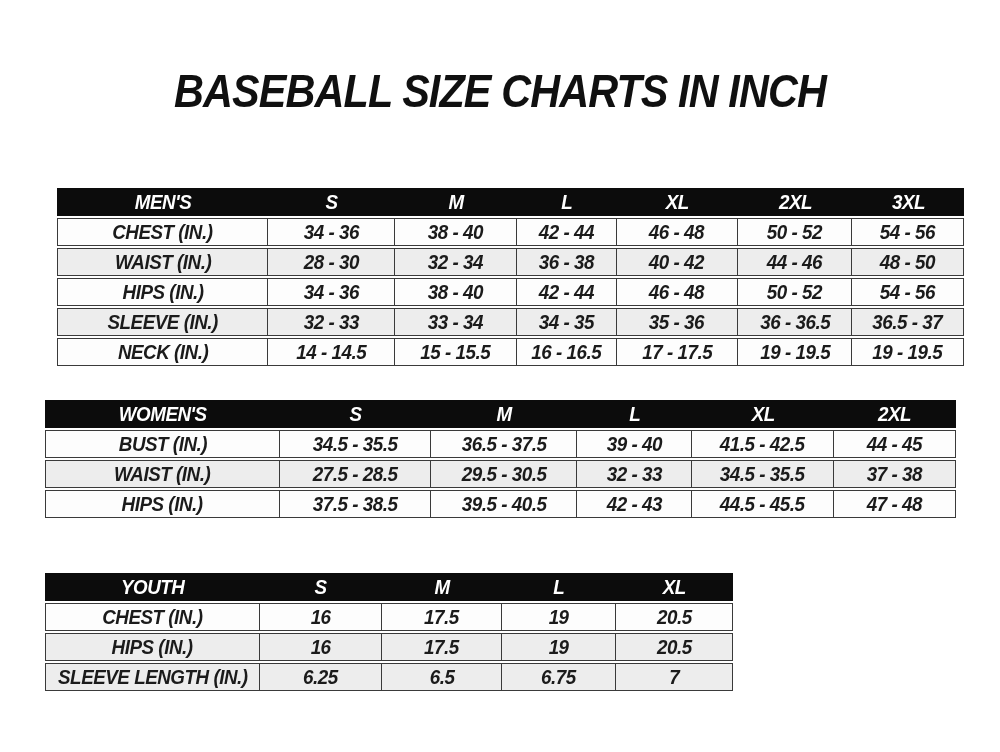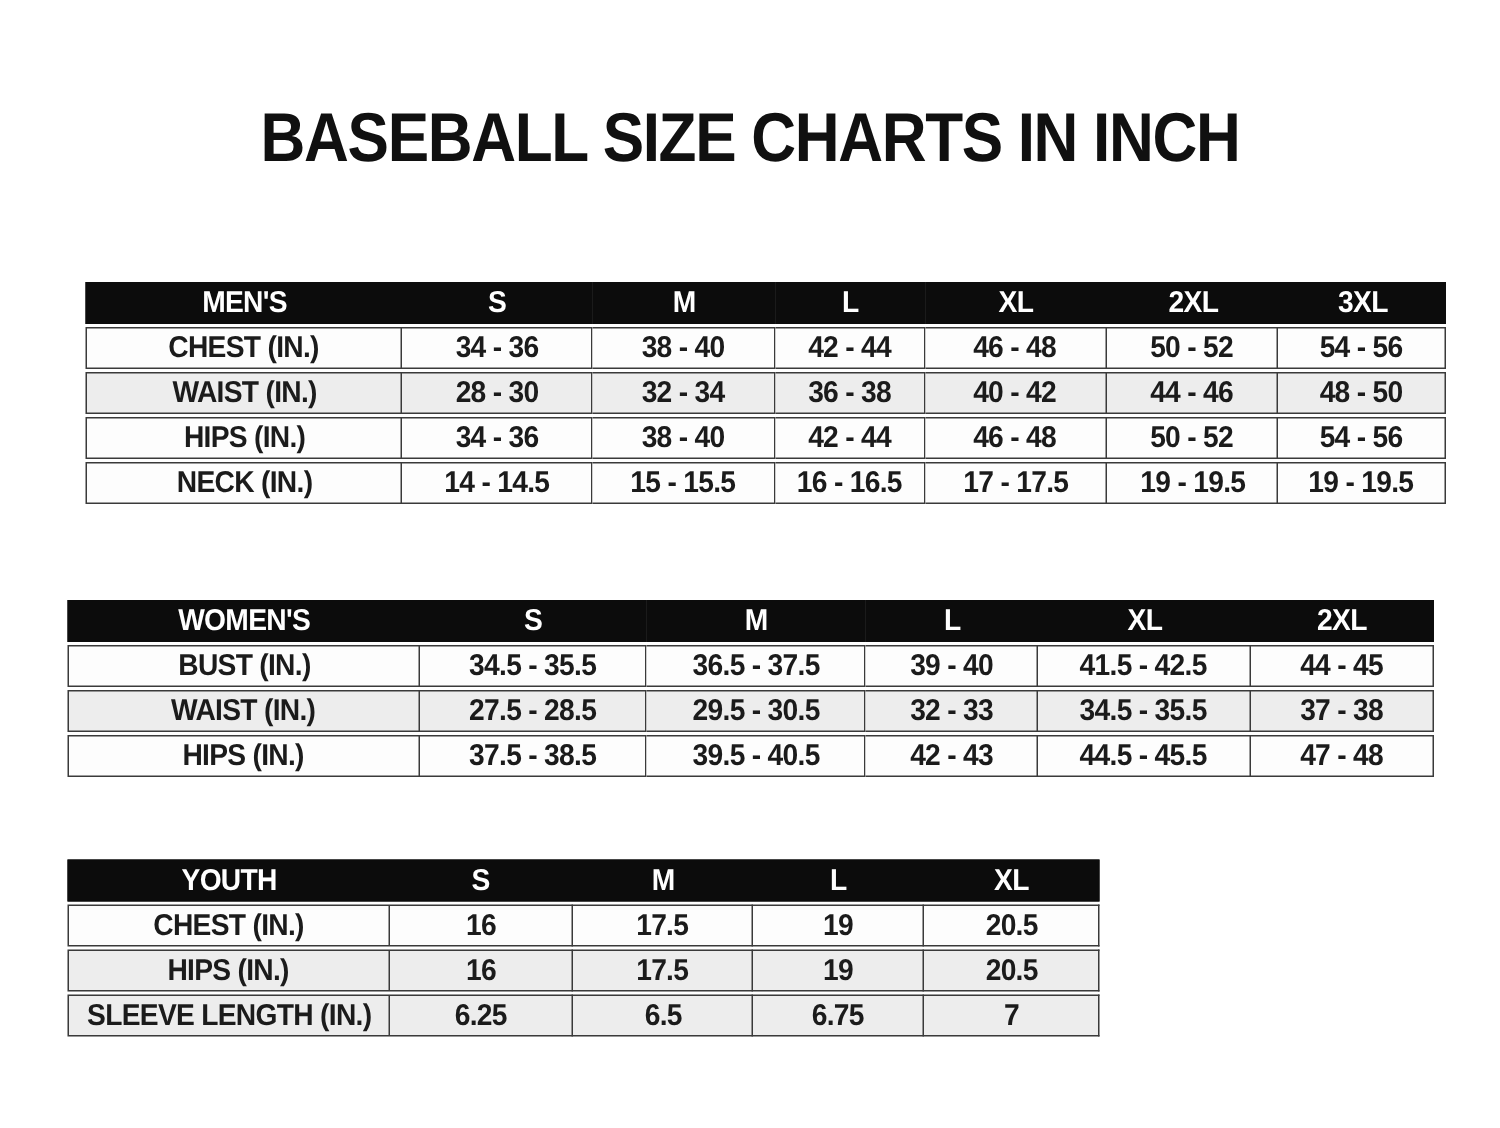--- a/index.html
+++ b/index.html
@@ -12,20 +12,21 @@
     height: 752px;
     position: relative;
     overflow: hidden;
     font-family: "Liberation Sans", "DejaVu Sans", sans-serif;
     color: var(--text, #1b1b1b);
   }
   .page {
     position: absolute;
     inset: 0;
     background: var(--page-bg, #ffffff);
+    font-style: italic;
   }
   .page-title {
     position: absolute;
     top: 64px;
     left: 0;
     width: 100%;
     text-align: center;
     font-size: 46px;
     font-weight: bold;
     letter-spacing: -1px;
@@ -128,20 +129,29 @@
           </tr>
           <tr class="row-white">
             <td><span class="ct">HIPS (IN.)</span></td>
             <td><span class="ct">34 - 36</span></td>
             <td><span class="ct">38 - 40</span></td>
             <td><span class="ct">42 - 44</span></td>
             <td><span class="ct">46 - 48</span></td>
             <td><span class="ct">50 - 52</span></td>
             <td><span class="ct">54 - 56</span></td>
           </tr>
+          <tr class="row-gray">
+            <td><span class="ct">SLEEVE (IN.)</span></td>
+            <td><span class="ct">32 - 33</span></td>
+            <td><span class="ct">33 - 34</span></td>
+            <td><span class="ct">34 - 35</span></td>
+            <td><span class="ct">35 - 36</span></td>
+            <td><span class="ct">36 - 36.5</span></td>
+            <td><span class="ct">36.5 - 37</span></td>
+          </tr>
           <tr class="row-white">
             <td><span class="ct">NECK (IN.)</span></td>
             <td><span class="ct">14 - 14.5</span></td>
             <td><span class="ct">15 - 15.5</span></td>
             <td><span class="ct">16 - 16.5</span></td>
             <td><span class="ct">17 - 17.5</span></td>
             <td><span class="ct">19 - 19.5</span></td>
             <td><span class="ct">19 - 19.5</span></td>
           </tr>
         </tbody>

